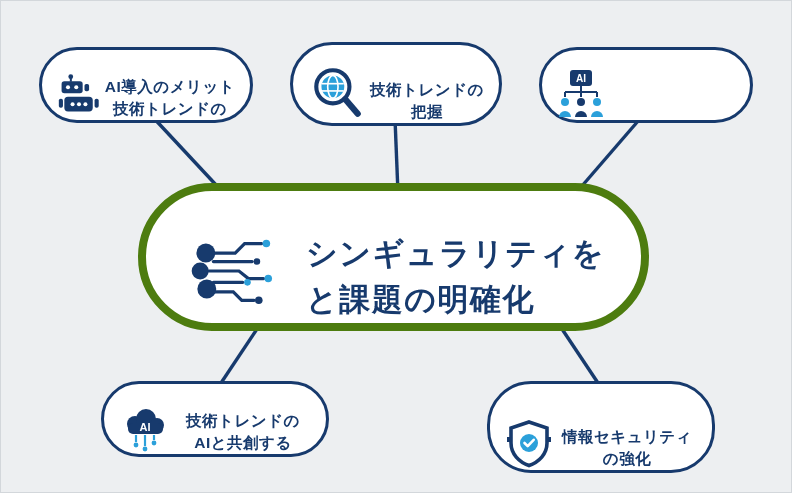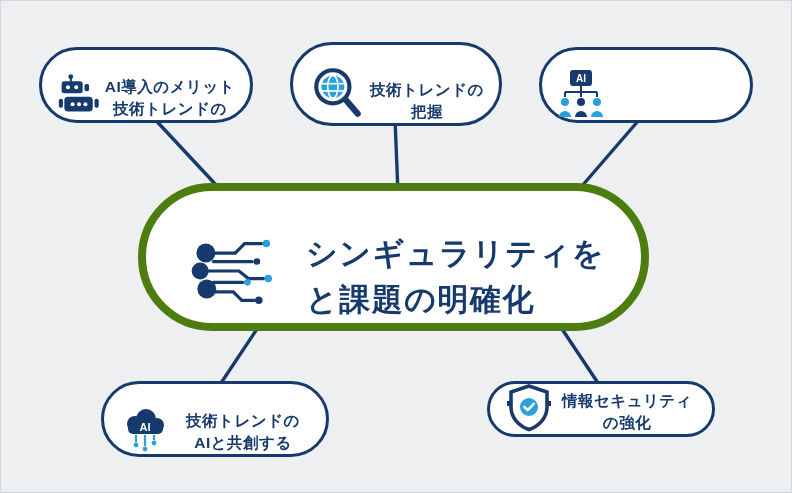--- a/index.html
+++ b/index.html
@@ -175,21 +175,21 @@
         <line x1="35" y1="32" x2="35" y2="37" stroke="#2ba0da" stroke-width="2.2"></line>
         <circle cx="35" cy="40" r="2.4" fill="#2ba0da"></circle>
       </svg>
     </span>
     <span class="label">
       <span class="ln">技術トレンドの</span>
       <span class="ln">AIと共創する</span>
     </span>
   </div>
 
-  <div class="pill satellite" style="left:486px;top:380px;width:228px;height:56px;">
+  <div class="pill satellite" style="left:486px;top:380px;width:228px;height:92px;">
     <span class="icon" style="width:50px;height:52px;">
       <svg width="48" height="50" viewBox="0 0 48 50">
         <rect x="2" y="18" width="5" height="5" fill="#173a6d"></rect>
         <rect x="41" y="18" width="5" height="5" fill="#173a6d"></rect>
         <path d="M24 3 L42 9 V24 C42 35 34 43 24 46.5 C14 43 6 35 6 24 V9 Z" fill="#ffffff" stroke="#173a6d" stroke-width="3.6"></path>
         <circle cx="24" cy="24" r="9" fill="#2ba0da"></circle>
         <path d="M19.5 24 l3.2 3.2 l6 -6.4" fill="none" stroke="#ffffff" stroke-width="2.6" stroke-linecap="round" stroke-linejoin="round"></path>
       </svg>
     </span>
     <span class="label">

